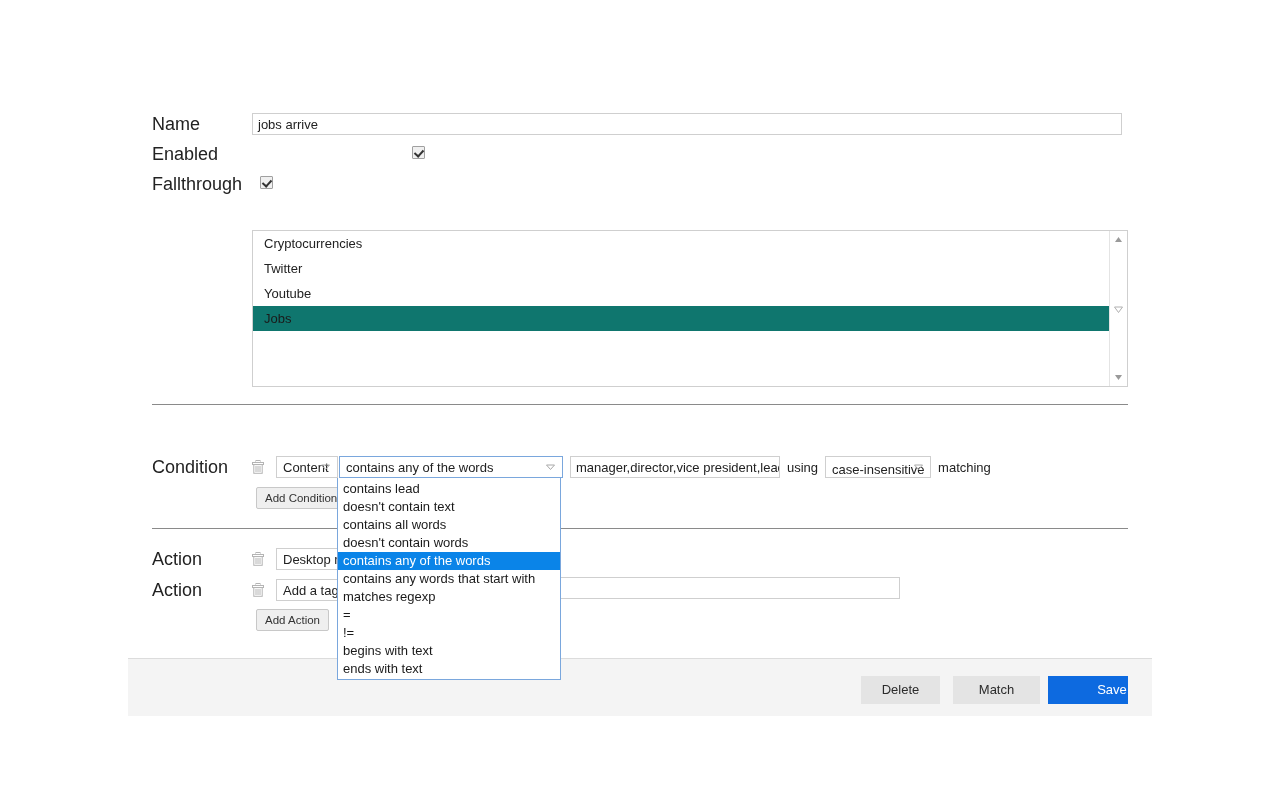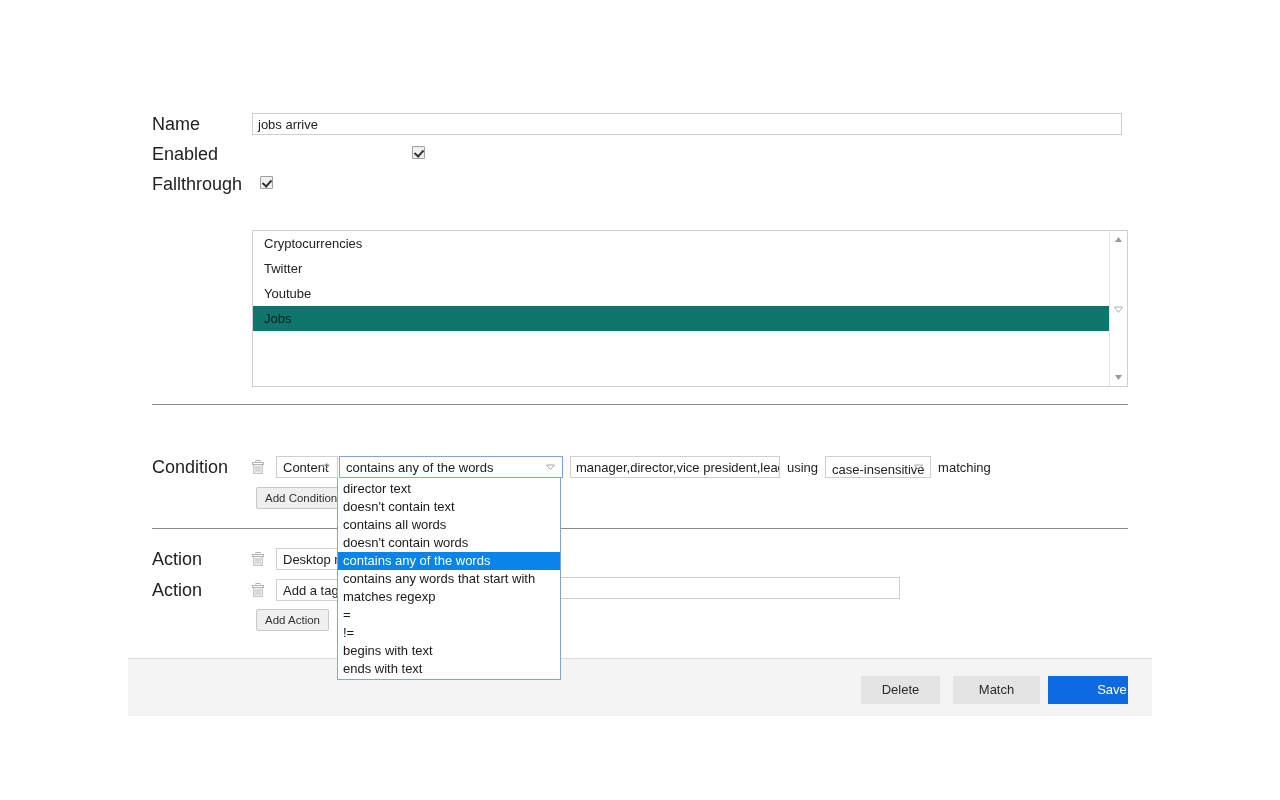--- a/index.html
+++ b/index.html
@@ -396,21 +396,21 @@
         </svg>
       </span>
     </div>
   </div>
 
   <div class="text-input" style="position:absolute; left:560px; top:577px; width:340px;"></div>
 
   <div class="btn-small" style="position:absolute; left:256px; top:609px;">Add Action</div>
 
   <div id="dropdown-popup">
-    <div class="dd-option">director text</div>
+    <div class="dd-option">contains lead</div>
     <div class="dd-option">doesn't contain text</div>
     <div class="dd-option">contains all words</div>
     <div class="dd-option">doesn't contain words</div>
     <div class="dd-option highlighted">contains any of the words</div>
     <div class="dd-option">contains any words that start with</div>
     <div class="dd-option">matches regexp</div>
     <div class="dd-option">=</div>
     <div class="dd-option">!=</div>
     <div class="dd-option">begins with text</div>
     <div class="dd-option">ends with text</div>

